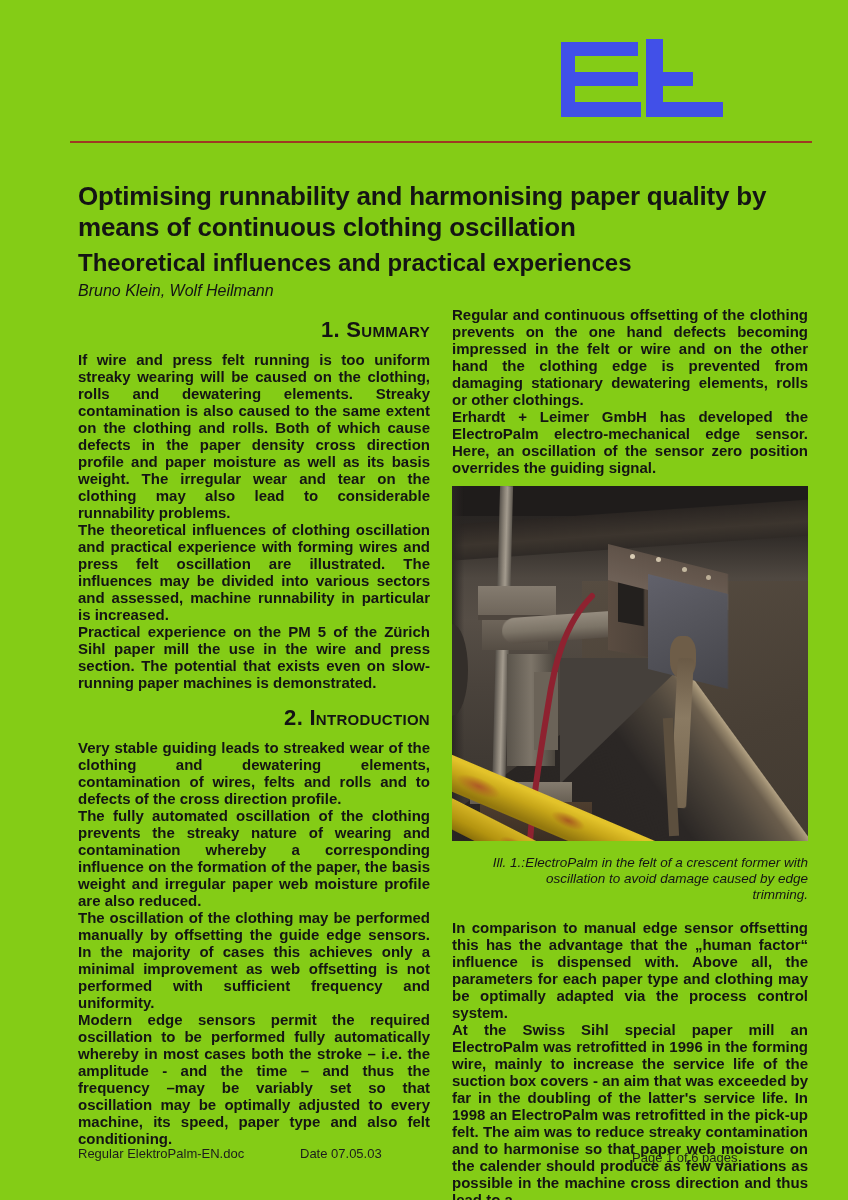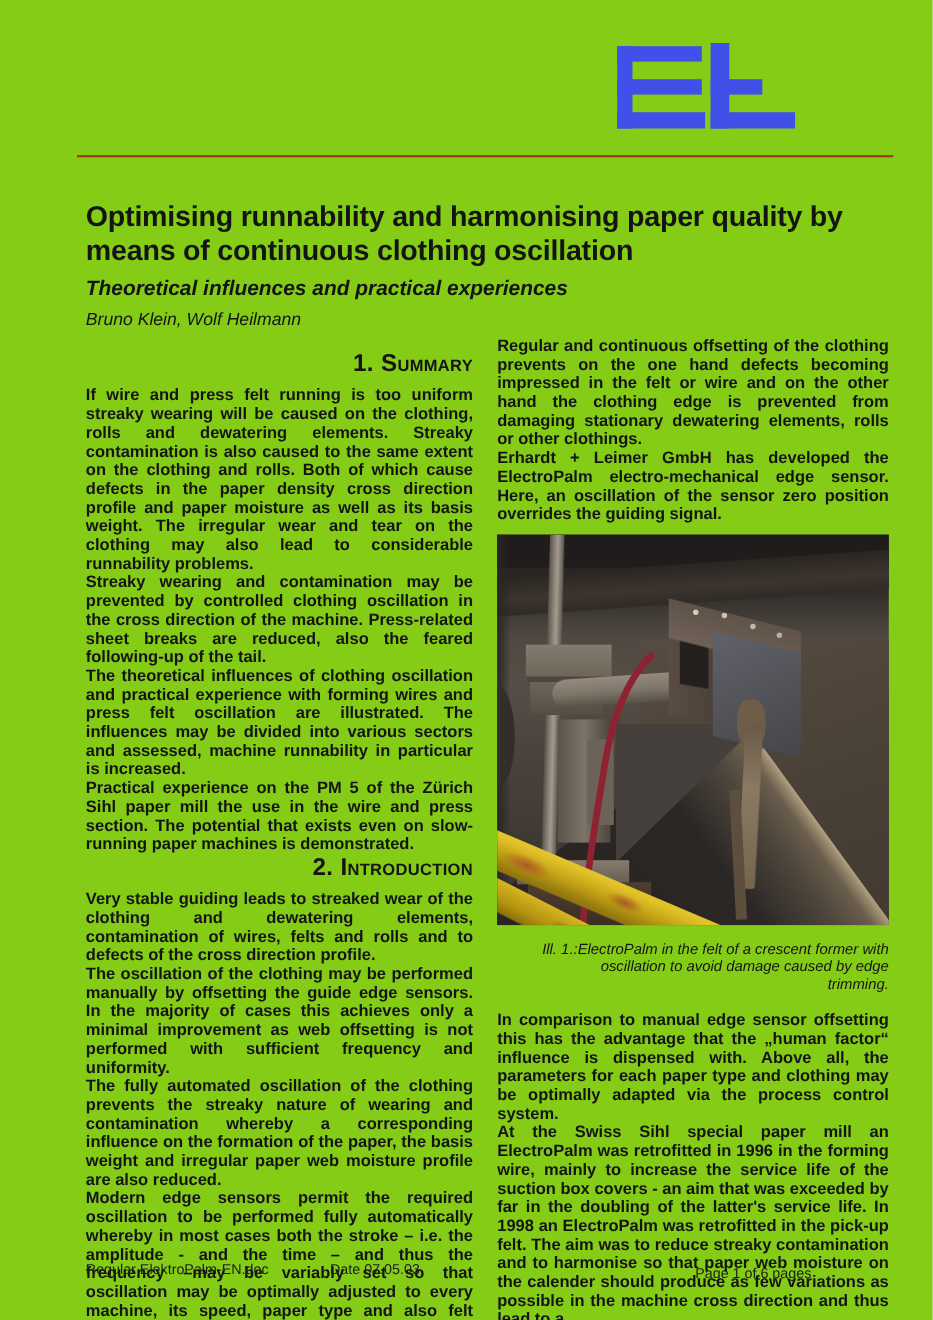--- a/index.html
+++ b/index.html
@@ -6,31 +6,31 @@
   .page{position:relative;width:848px;height:1200px;background:#84cc16;
         font-family:"Liberation Sans", sans-serif;color:#141414;overflow:hidden;}
 
   
   .logo{position:absolute;left:561px;top:39px;width:162px;height:78px;}
   .rule{position:absolute;left:70px;top:141px;width:742px;height:2px;background:#9e3a22;}
 
   
   .titleblock{position:absolute;left:78px;top:181px;width:700px;}
   .title{margin:0;font-size:26px;line-height:31px;font-weight:bold;letter-spacing:-0.2px;}
-  .subtitle{margin:9px 0 0 0;font-size:19px;line-height:22px;font-weight:bold;font-style:italic;}
+  .subtitle{margin:9px 0 0 0;font-size:24px;line-height:22px;font-weight:bold;}
   .authors{margin:8px 0 0 0;font-size:16px;font-style:italic;}
 
   
   .col{position:absolute;font-size:15px;line-height:17px;text-align:justify;hyphens:auto;}
   .col-left{left:78px;top:318px;width:352px;}
   .col-right{left:452px;top:306px;width:356px;}
   .col p{margin:0;font-weight:bold;}
   .sec{font-size:22px;line-height:24px;font-weight:bold;font-variant:small-caps;
        letter-spacing:0.3px;margin:0 0 9px 0;text-align:right;}
-  .sec.later{}
+  .sec.later{margin-top:15px;}
 
   
   .photo{position:relative;width:356px;height:355px;margin:10px 0 14px 0;overflow:hidden;
          background:linear-gradient(180deg,#232020 0%,#2b2724 12%,#4f4841 26%,#564e46 38%,
                     #4a433c 56%,#403a34 76%,#38332e 100%);}
   .ph{position:absolute;filter:blur(0.4px);}
   .ph-topdark{left:0;top:0;width:100%;height:30px;background:#1f1c1b;}
   .ph-beam{left:-12px;top:26px;width:384px;height:36px;border-radius:18px;
            background:linear-gradient(180deg,#2a2522,#3c352e 60%,#2f2a26);transform:rotate(-4deg);}
   .ph-brown{left:130px;top:95px;width:230px;height:265px;
@@ -113,27 +113,26 @@
 
   <div class="titleblock">
     <h1 class="title">Optimising runnability and harmonising paper quality by means of continuous clothing oscillation</h1>
     <h2 class="subtitle">Theoretical influences and practical experiences</h2>
     <div class="authors">Bruno Klein, Wolf Heilmann</div>
   </div>
 
   <div class="col col-left">
     <h3 class="sec">1. Summary</h3>
     <p>If wire and press felt running is too uniform streaky wearing will be caused on the clothing, rolls and dewatering elements. Streaky contamination is also caused to the same extent on the clothing and rolls. Both of which cause defects in the paper density cross direction profile and paper moisture as well as its basis weight. The irregular wear and tear on the clothing may also lead to considerable runnability problems.</p>
-    <p>Streaky wearing and contamination may be prevented by controlled clothing oscillation in the cross direction of the machine. Press-related sheet breaks are reduced, also the feared following-up of the tail.</p>
     <p>The theoretical influences of clothing oscillation and practical experience with forming wires and press felt oscillation are illustrated. The influences may be divided into various sectors and assessed, machine runnability in particular is increased.</p>
     <p>Practical experience on the PM 5 of the Zürich Sihl paper mill the use in the wire and press section. The potential that exists even on slow-running paper machines is demonstrated.</p>
     <h3 class="sec later">2. Introduction</h3>
     <p>Very stable guiding leads to streaked wear of the clothing and dewatering elements, contamination of wires, felts and rolls and to defects of the cross direction profile.</p>
+    <p>The fully automated oscillation of the clothing prevents the streaky nature of wearing and contamination whereby a corresponding influence on the formation of the paper, the basis weight and irregular paper web moisture profile are also reduced.</p>
     <p>The oscillation of the clothing may be performed manually by offsetting the guide edge sensors. In the majority of cases this achieves only a minimal improvement as web offsetting is not performed with sufficient frequency and uniformity.</p>
-    <p>The fully automated oscillation of the clothing prevents the streaky nature of wearing and contamination whereby a corresponding influence on the formation of the paper, the basis weight and irregular paper web moisture profile are also reduced.</p>
     <p>Modern edge sensors permit the required oscillation to be performed fully automatically whereby in most cases both the stroke – i.e. the amplitude - and the time – and thus the frequency –may be variably set so that oscillation may be optimally adjusted to every machine, its speed, paper type and also felt conditioning.</p>
   </div>
 
   <div class="col col-right">
     <p>Regular and continuous offsetting of the clothing prevents on the one hand defects becoming impressed in the felt or wire and on the other hand the clothing edge is prevented from damaging stationary dewatering elements, rolls or other clothings.</p>
     <p>Erhardt + Leimer GmbH has developed the ElectroPalm electro-mechanical edge sensor. Here, an oscillation of the sensor zero position overrides the guiding signal.</p>
 
     <div class="photo" role="img" aria-label="Photograph of an ElectroPalm electro-mechanical edge sensor mounted on piping at the felt of a paper machine, with a red cable and yellow railing pipes in the foreground">
       <div class="ph ph-topdark"></div>
       <div class="ph ph-beam"></div>

